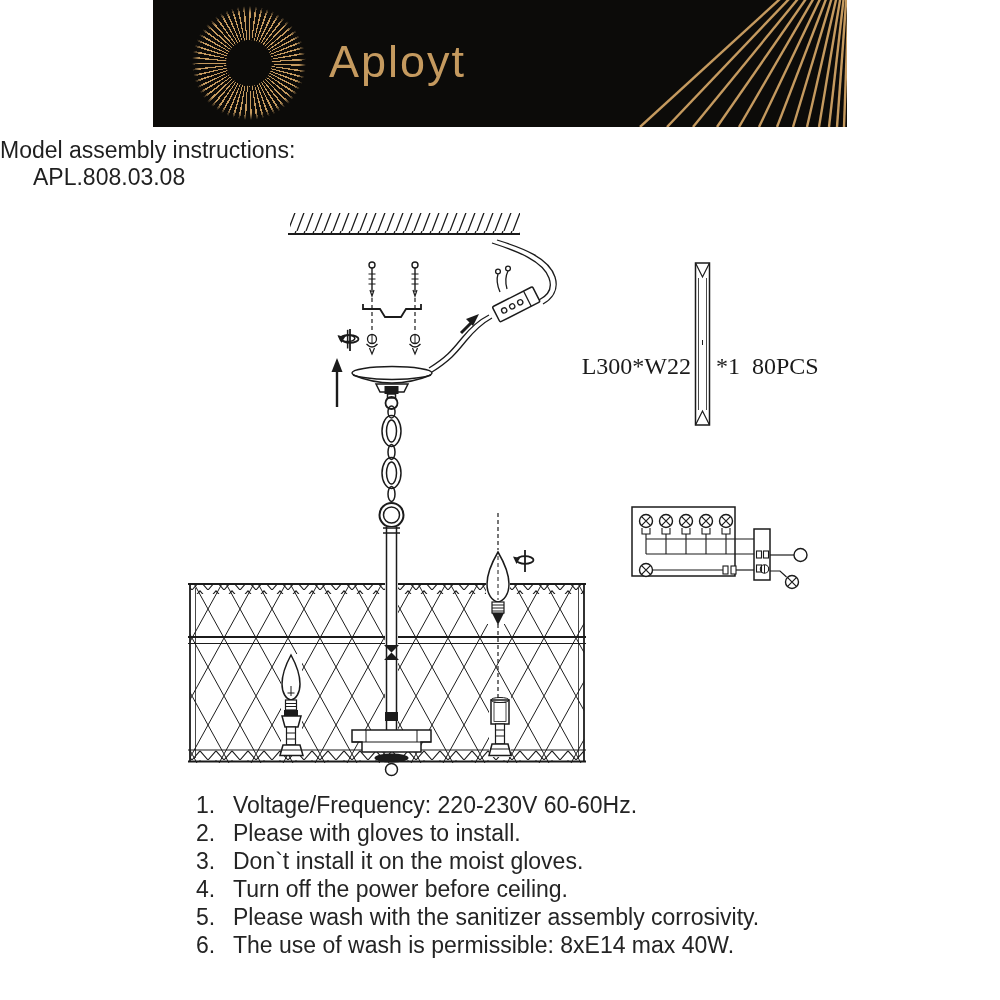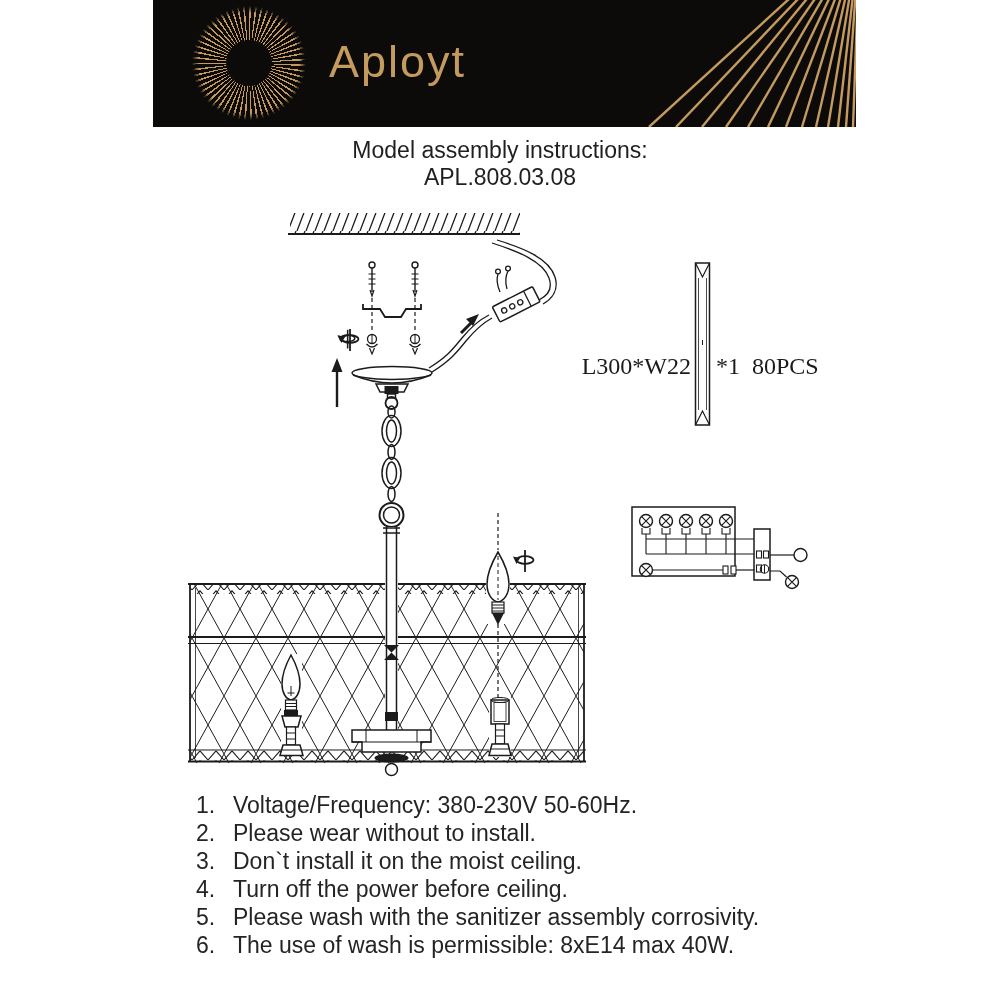--- a/index.html
+++ b/index.html
@@ -1,31 +1,31 @@
 <!DOCTYPE html>
 <html><head>
 <meta charset="utf-8">
 <style>
   html,body{margin:0;padding:0;background:#fff;}
   .page{position:relative;width:1000px;height:1000px;background:#ffffff;overflow:hidden;
         font-family:"Liberation Sans",sans-serif;color:#222;}
   
-  .banner{position:absolute;left:153px;top:0;width:694px;height:127px;background:#0c0b09;overflow:hidden;padding-left:9px;}
+  .banner{position:absolute;left:153px;top:0;width:694px;height:127px;background:#0c0b09;overflow:hidden;}
   .sunburst{position:absolute;left:36px;top:3px;width:120px;height:120px;border-radius:50%;
             background:repeating-conic-gradient(#c59a5f 0deg 1.9deg, rgba(0,0,0,0) 1.9deg 6.1deg);
             -webkit-mask:radial-gradient(circle,transparent 0 19px,#000 21px 50px,transparent 57px);
             mask:radial-gradient(circle,transparent 0 19px,#000 21px 50px,transparent 57px);}
   .hub{position:absolute;left:73px;top:40px;width:46px;height:46px;border-radius:50%;background:#0c0b09;}
   .brand{position:absolute;left:176px;top:32px;font-size:45px;line-height:60px;color:#c59a5f;
          letter-spacing:2px;font-weight:normal;}
   .rays{position:absolute;right:0;top:0;}
   
-  .title-block{position:absolute;left:0;top:137px;width:1000px;text-align:center;
+  .title-block{position:absolute;left:0;top:137px;width:1000px;
                font-size:23px;line-height:26px;color:#1f1f1f;}
-  .title-block .model{margin-top:1px;}
+  .title-block .model{margin-top:1px;margin-left:33px;}
   
   .diagram{position:absolute;left:0;top:0;width:1000px;height:1000px;}
   
   .instructions{position:absolute;left:196px;top:794px;font-size:23px;color:#242424;}
   .instructions ol{list-style:none;margin:0;padding:0;}
   .instructions li{display:flex;margin-bottom:4.5px;line-height:23.5px;}
   .instructions .num{width:37px;flex:0 0 37px;}
 </style>
 </head>
 <body>
@@ -266,29 +266,29 @@
         <use href="#lampX" x="792" y="582"></use>
       </g>
 
     </g>
   </svg>
 
   <div class="instructions">
     <ol>
       <li>
         <span class="num">1.</span>
-        <span class="txt">Voltage/Frequency: 380-230V 50-60Hz.</span>
+        <span class="txt">Voltage/Frequency: 220-230V 60-60Hz.</span>
       </li>
       <li>
         <span class="num">2.</span>
-        <span class="txt">Please wear without to install.</span>
+        <span class="txt">Please with gloves to install.</span>
       </li>
       <li>
         <span class="num">3.</span>
-        <span class="txt">Don`t install it on the moist ceiling.</span>
+        <span class="txt">Don`t install it on the moist gloves.</span>
       </li>
       <li>
         <span class="num">4.</span>
         <span class="txt">Turn off the power before ceiling.</span>
       </li>
       <li>
         <span class="num">5.</span>
         <span class="txt">Please wash with the sanitizer assembly corrosivity.</span>
       </li>
       <li>

